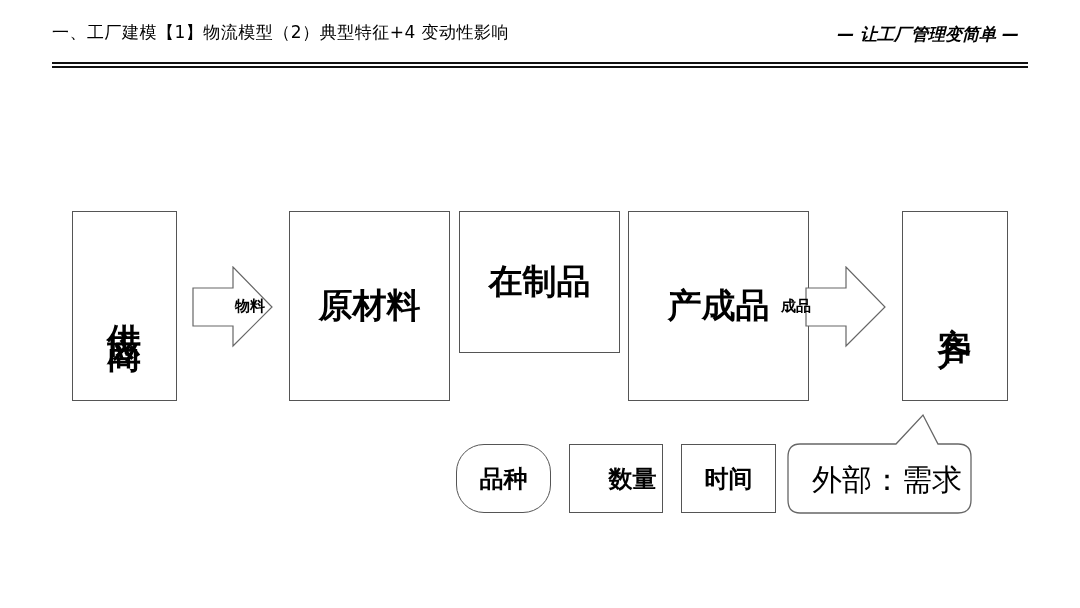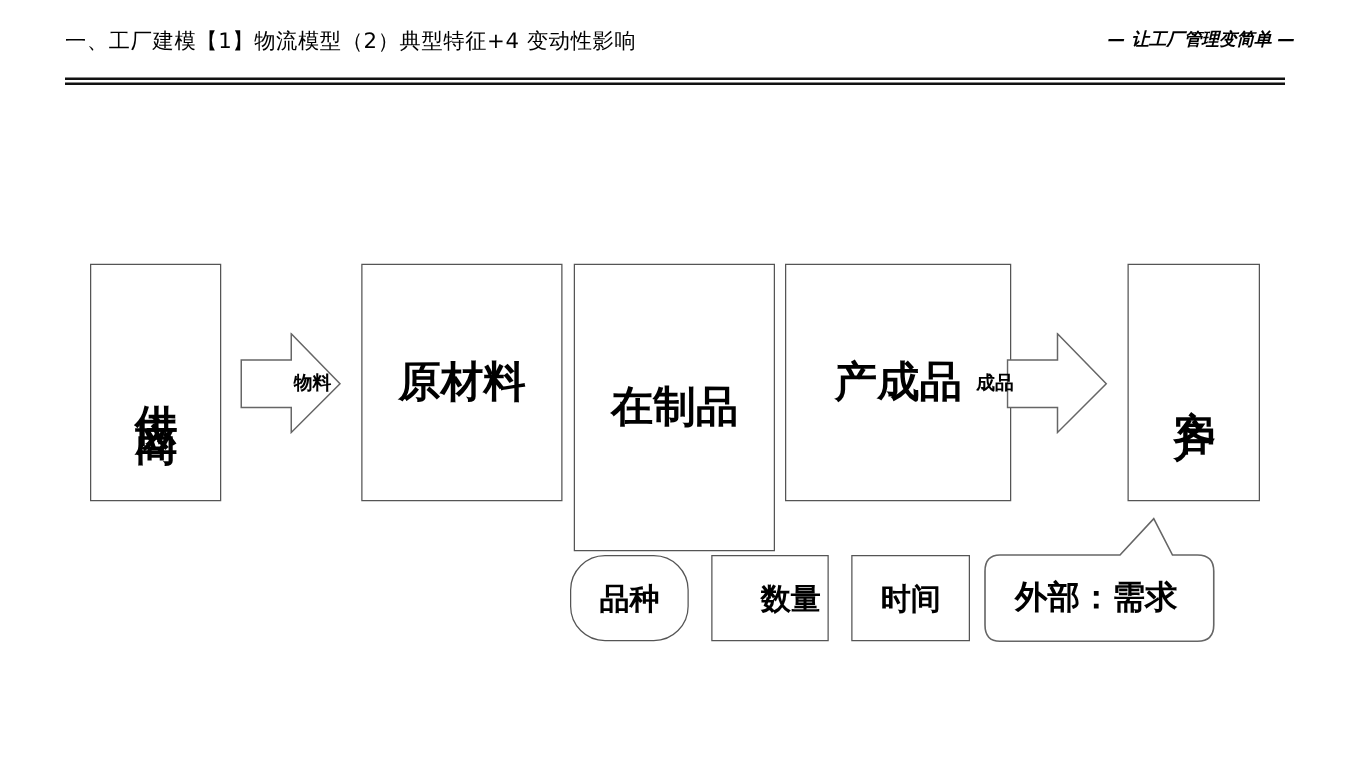--- a/index.html
+++ b/index.html
@@ -1,29 +1,29 @@
 <!DOCTYPE html>
 <html><head>
 <meta charset="utf-8">
 <style>
   html, body { margin:0; padding:0; }
   body { width:1080px; height:608px; background:#ffffff; position:relative; overflow:hidden;
          font-family: "DejaVu Sans", "Liberation Sans", sans-serif; color:#000; }
   .title { position:absolute; left:52px; top:21px; font-size:17px; font-weight:normal; letter-spacing:0.5px; white-space:nowrap; }
-  .slogan { position:absolute; right:44px; top:23px; font-size:14px; font-weight:bold; font-style:italic; white-space:nowrap; }
+  .slogan { position:absolute; right:61px; top:23px; font-size:17px; font-weight:bold; font-style:italic; white-space:nowrap; }
   .rule1 { position:absolute; left:52px; width:976px; top:62px; height:2px; background:#111; }
   .rule2 { position:absolute; left:52px; width:976px; top:66px; height:2px; background:#111; }
   .box { position:absolute; border:1.5px solid #555; box-sizing:border-box; background:#fff;
          display:flex; align-items:center; justify-content:center; font-weight:bold; }
   .big { font-size:34px; }
   .vert { writing-mode: vertical-rl; text-orientation: upright; letter-spacing:6px; }
   .small { font-size:24px; }
   .arrow { position:absolute; }
   .arrow-label { position:absolute; font-size:15px; font-weight:bold; white-space:nowrap; }
-  .callout-text { position:absolute; font-size:26px; font-weight:bold; white-space:nowrap; }
+  .callout-text { position:absolute; font-size:30px; font-weight:normal; white-space:nowrap; }
 </style>
 </head>
 <body>
 
 <div class="title">一、工厂建模【1】物流模型（2）典型特征+4 变动性影响</div>
 <div class="slogan">— 让工厂管理变简单 —</div>
 <div class="rule1"></div>
 <div class="rule2"></div>
 
 <div class="box big" style="left:72px; top:211px; width:105px; height:190px;">
@@ -32,21 +32,21 @@
 
 <svg class="arrow" style="left:192px; top:266px;" width="82" height="82" viewBox="0 0 82 82">
   <polygon points="1,22 41,22 41,1 80,41 41,80 41,60 1,60" fill="#fff" stroke="#666" stroke-width="1.2"></polygon>
 </svg>
 <div class="arrow-label" style="left:203px; top:297px;margin-left:32px;">物料</div>
 
 <div class="box big" style="left:289px; top:211px; width:161px; height:190px;">
   <span>原材料</span>
 </div>
 
-<div class="box big" style="left:459px; top:211px; width:161px; height:230px;">
+<div class="box big" style="left:459px; top:211px; width:161px; height:142px;">
   <span>在制品</span>
 </div>
 
 <div class="box big" style="left:628px; top:211px; width:181px; height:190px;">
   <span>产成品</span>
 </div>
 
 <svg class="arrow" style="left:805px; top:266px;" width="82" height="82" viewBox="0 0 82 82">
   <polygon points="1,22 41,22 41,1 80,41 41,80 41,60 1,60" fill="#fff" stroke="#666" stroke-width="1.2"></polygon>
 </svg>

